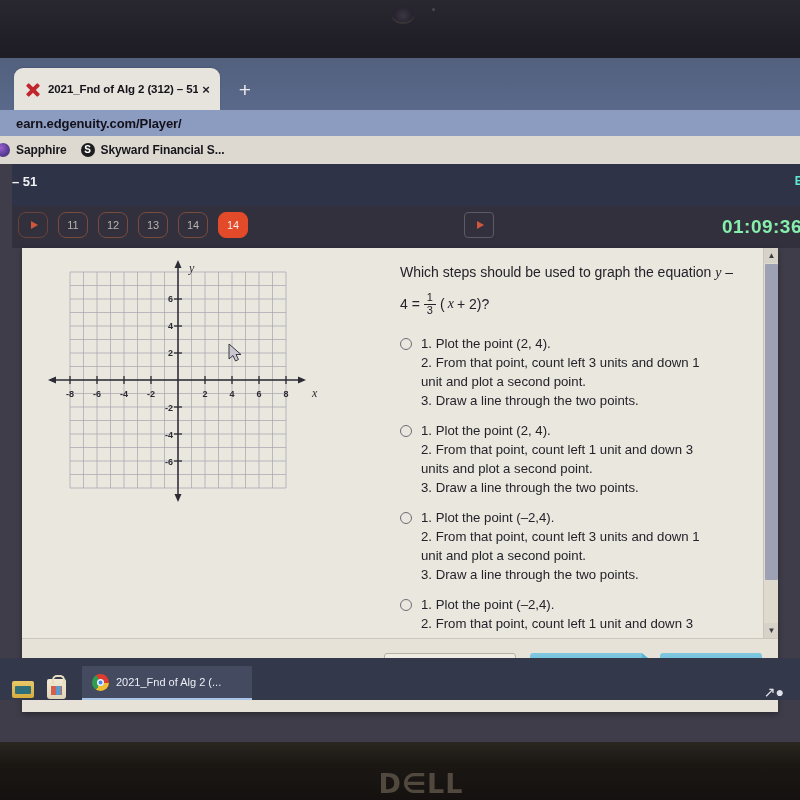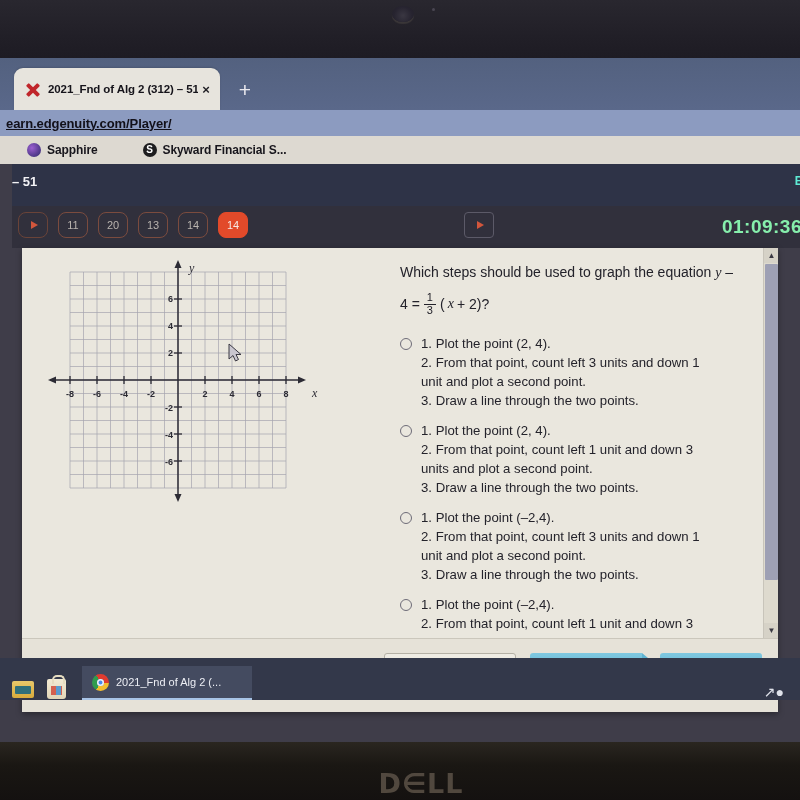--- a/index.html
+++ b/index.html
@@ -94,29 +94,29 @@
     color: #e9e8ee; font-size: 21px; line-height: 20px; text-align: center; font-weight: 300;
   }
 
   .chrome-omnibox {
     position: absolute; left: 0; top: 52px; width: 800px; height: 26px;
     background: #8c9bc0;
     display: flex; align-items: center;
   }
   .omnibox-url {
     font-size: 13px; color: #121019; font-weight: 600;
-    margin-left: 6px; letter-spacing: -.1px; text-decoration: underline;
+    margin-left: 16px; letter-spacing: -.1px;
   }
 
   .chrome-bookmarks {
     position: absolute; left: 0; top: 78px; width: 800px; height: 28px;
     background: #ddd9d1;
     display: flex; align-items: center; gap: 14px; padding-left: 0px;
   }
-  .bm { display: flex; align-items: center; gap: 6px; padding-left: 31px; }
+  .bm { display: flex; align-items: center; gap: 6px; }
   .bm-label { font-size: 12px; color: #17151c; font-weight: 600; letter-spacing: -.1px; }
   .bm-ico { width: 14px; height: 14px; border-radius: 50%; flex: 0 0 14px; }
   .bm-ico.sapphire { background: radial-gradient(circle at 35% 35%, #9b5fd0 0%, #5c3f96 55%, #2f2a6b 100%); margin-left: -4px; }
   .bm-ico.skyward  { background: #1d1d1f; position: relative; }
   .bm-ico.skyward::after {
     content: "S"; position: absolute; inset: 0; color: #fff;
     font-size: 10px; font-weight: 700; text-align: center; line-height: 14px;
   }
 
   
@@ -357,21 +357,21 @@
     <div class="app">
 
       <div class="app-topbar">
         <span class="course-title">– 51</span>
         <span class="lang-badge">En</span>
       </div>
 
       <div class="app-navbar">
         <div class="qbox flag" style="left:6px"></div>
         <div class="qbox" style="left:46px">11</div>
-        <div class="qbox" style="left:86px">20</div>
+        <div class="qbox" style="left:86px">12</div>
         <div class="qbox" style="left:126px">13</div>
         <div class="qbox" style="left:166px">14</div>
         <div class="qbox current" style="left:206px">14</div>
         <div class="flag-mid"></div>
         <div class="timer">01:09:36</div>
       </div>
 
       <div class="card">
         <div class="card-body">
 

